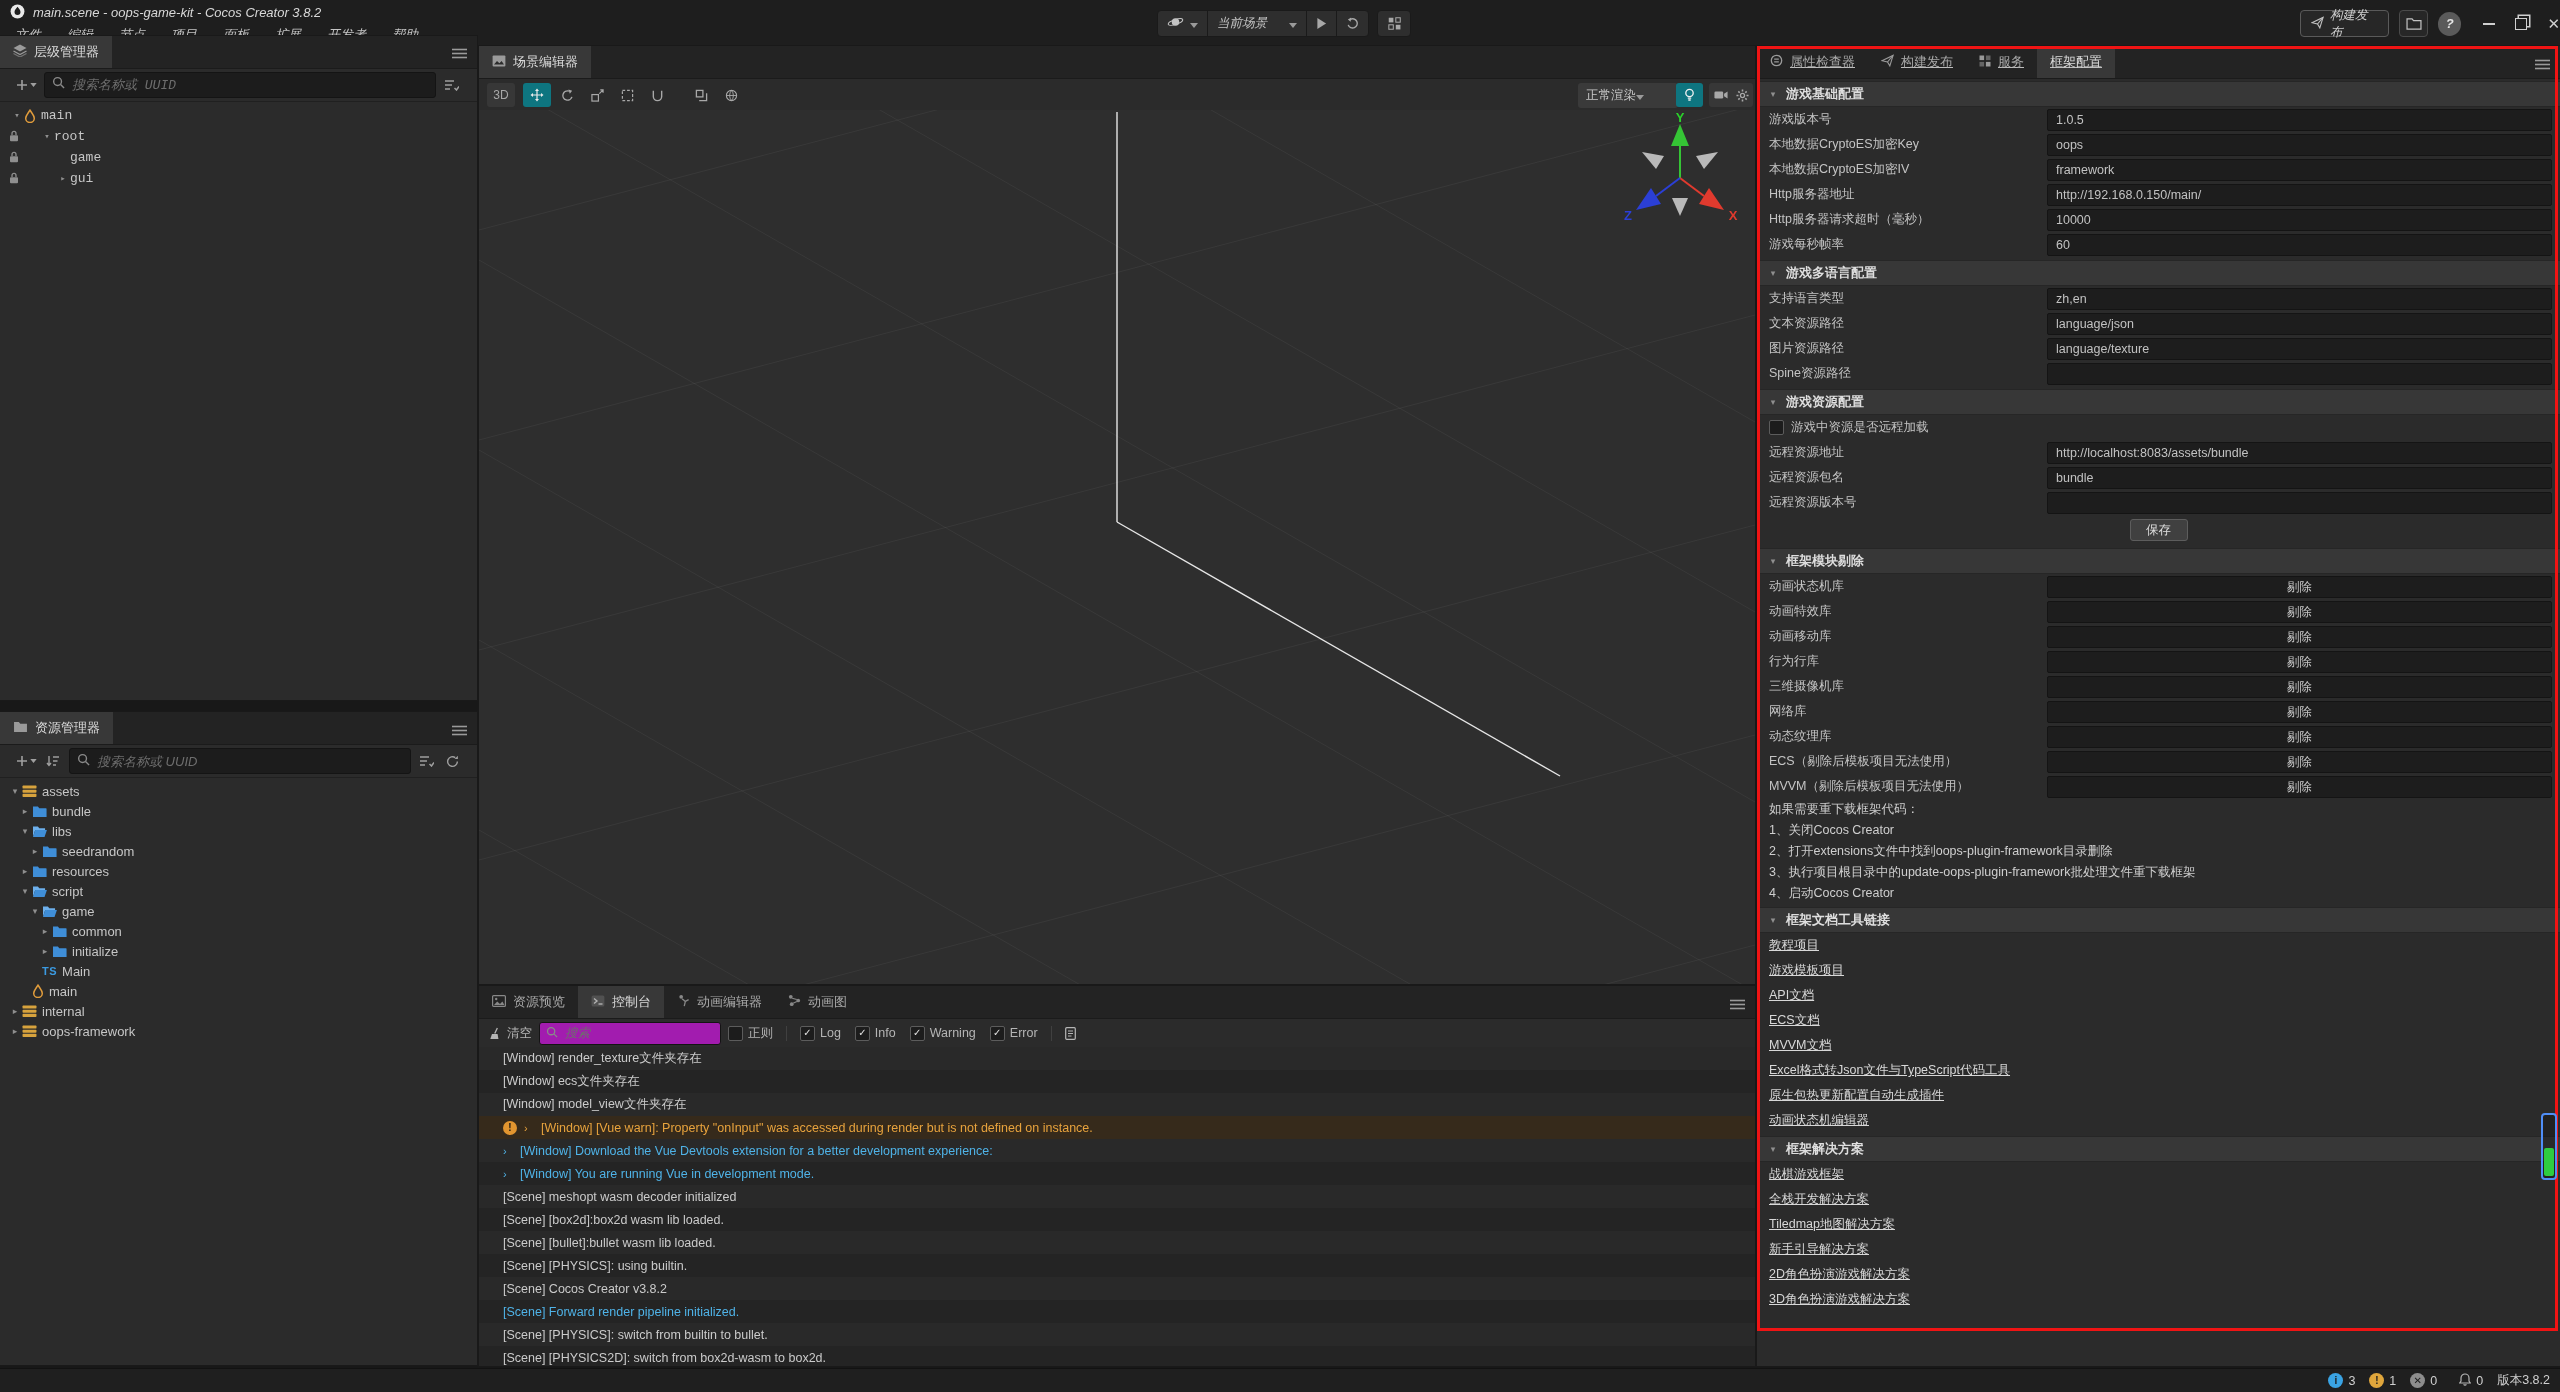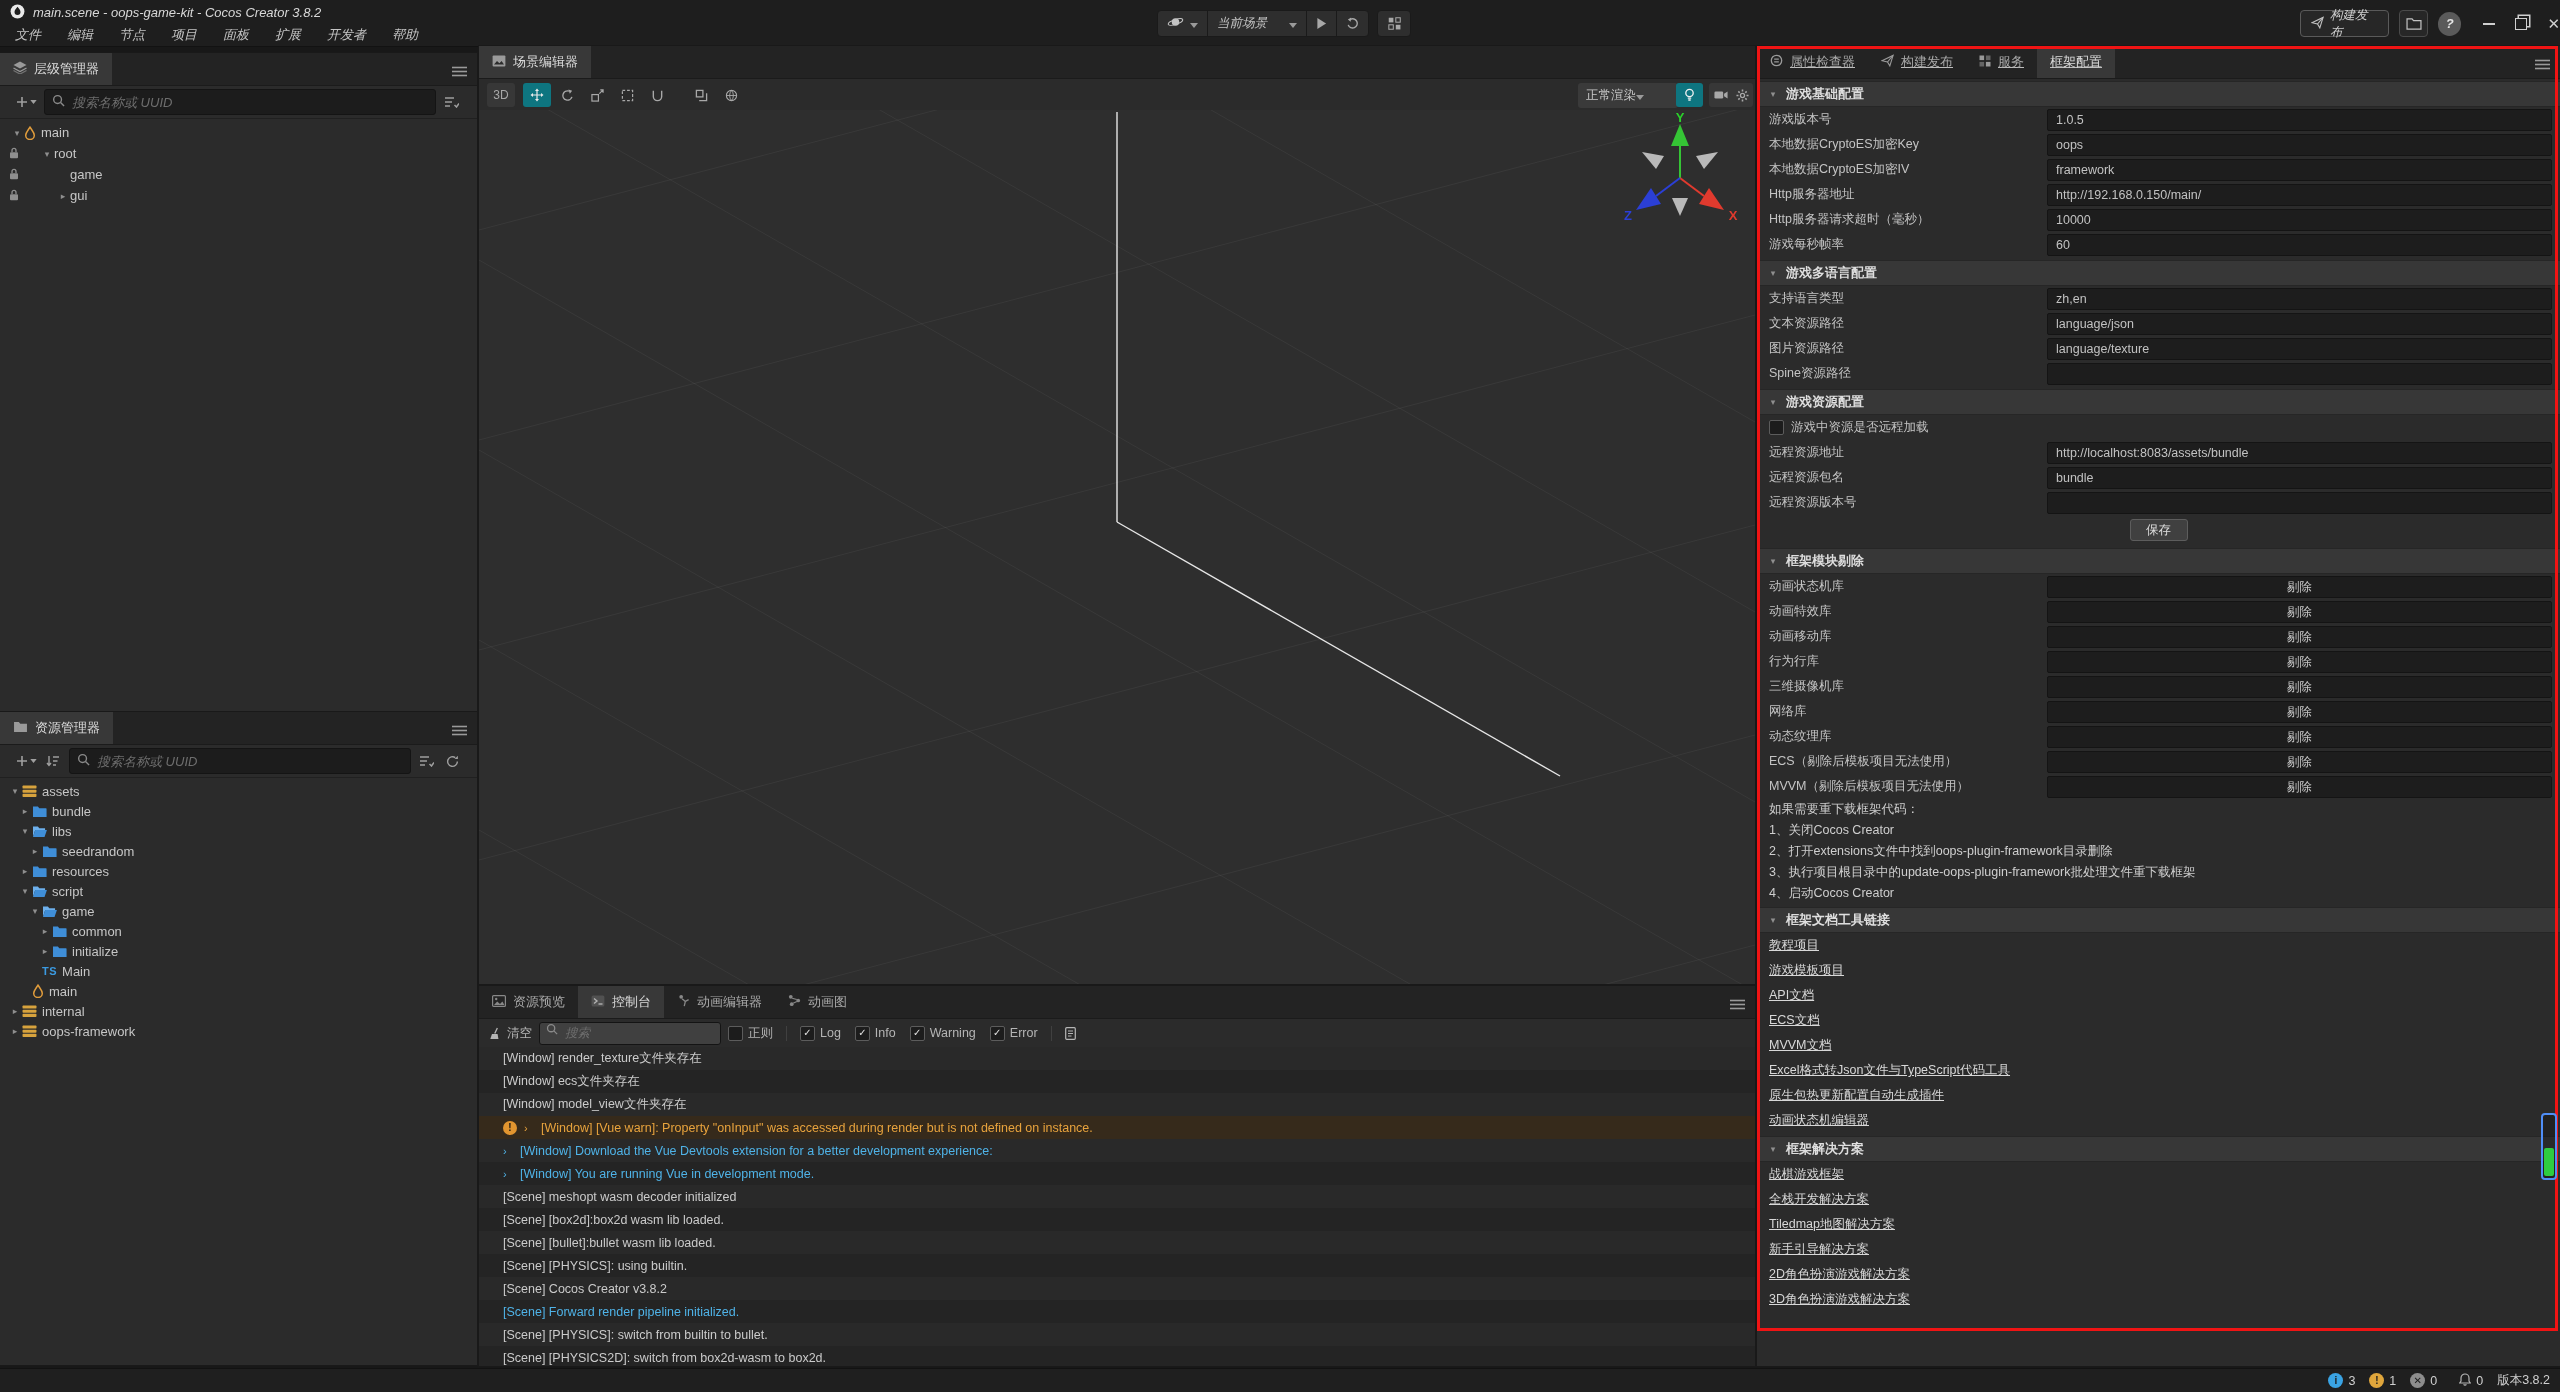--- a/index.html
+++ b/index.html
@@ -46,21 +46,21 @@
   
   .scene-toolbar{position:relative;height:32px;border-bottom:1px solid #1d1d1d;background:#2b2b2b;}
   .stb{position:absolute;top:4px;display:flex;align-items:center;justify-content:center;height:24px;border-radius:3px;color:#a8a8a8;}
   .stb.box{background:#373737;}
   .stb.active{background:#0e7580;color:#eaeaea;}
   .viewport{position:absolute;left:0;top:64px;width:1276px;height:874px;background:#2e2e2e;overflow:hidden;}
   .rm-select{position:absolute;left:1099px;top:4px;width:84px;height:25px;background:#3a3a3a;border-radius:3px;display:flex;align-items:center;padding:0 8px;font-size:12.5px;color:#c8c8c8;}
   
   .cstrip .tab svg{opacity:0.85;}
   .ctoolbar{height:28px;display:flex;align-items:center;padding:0 10px;gap:7px;border-bottom:1px solid #1e1e1e;background:#2b2b2b;font-size:12.5px;color:#b5b5b5;}
-  .csearch{width:168px;display:flex;height:21px;background:#404040;border:1px solid #141414;border-radius:3px;padding:0 6px;gap:5px;color:#8a8a8a;}
+  .csearch{width:168px;display:flex;align-items:center;height:21px;background:#a21caf;border:1px solid #141414;border-radius:3px;padding:0 6px;gap:5px;color:#8a8a8a;}
   .csearch input{flex:1;min-width:10px;background:transparent;border:none;outline:none;color:#bbb;font-size:12.5px;font-family:inherit;}
   .csearch input::placeholder{font-style:italic;color:#6e6e6e;}
   .cb{display:flex;align-items:center;gap:5px;}
   .box13{width:13px;height:13px;background:#1c1c1c;border:1px solid #5c5c5c;border-radius:2px;display:flex;align-items:center;justify-content:center;font-size:10px;color:#e0e0e0;line-height:1;}
   .vsep{width:1px;height:15px;background:#404040;margin:0 6px;}
   .logs{position:absolute;left:0;top:61px;right:0;bottom:0;overflow:hidden;font-size:12.5px;}
   .lrow{height:23px;display:flex;align-items:center;padding:0 24px;gap:7px;color:#cbcbcb;white-space:nowrap;overflow:hidden;}
   .lrow:nth-child(odd){background:#292929;}
   .lrow:nth-child(even){background:#242424;}
   .lrow.info{color:#4fb3e8;}
@@ -171,21 +171,21 @@
           <span>?</span>
         </div>
       <div class="wctl">
         <span class="wc-min"></span>
         <span class="wc-max"></span>
         <span class="wc-close">✕</span>
       </div>
     </div>
   </div>
 
-  <div class="panel" style="left:0;top:53px;width:477px;height:664px;">
+  <div class="panel" style="left:0;top:36px;width:477px;height:664px;font-family:Liberation Mono, monospace;">
     <div class="strip">
       <div class="tab active">
         <span><svg width="14" height="13" viewBox="0 0 14 13">
               <path d="M7 0.5L13.5 4 7 7.5 0.5 4z" fill="#9a9a9a"></path>
               <path d="M0.5 7L7 10.5 13.5 7" fill="none" stroke="#9a9a9a" stroke-width="1.3"></path>
               <path d="M0.5 9.5L7 13l6.5-3.5" fill="none" stroke="#9a9a9a" stroke-width="1.3" opacity="0.6"></path>
             </svg></span>
         <span>层级管理器</span>
       </div>
       <span class="strip-menu"><svg width="15" height="11" viewBox="0 0 15 11">

